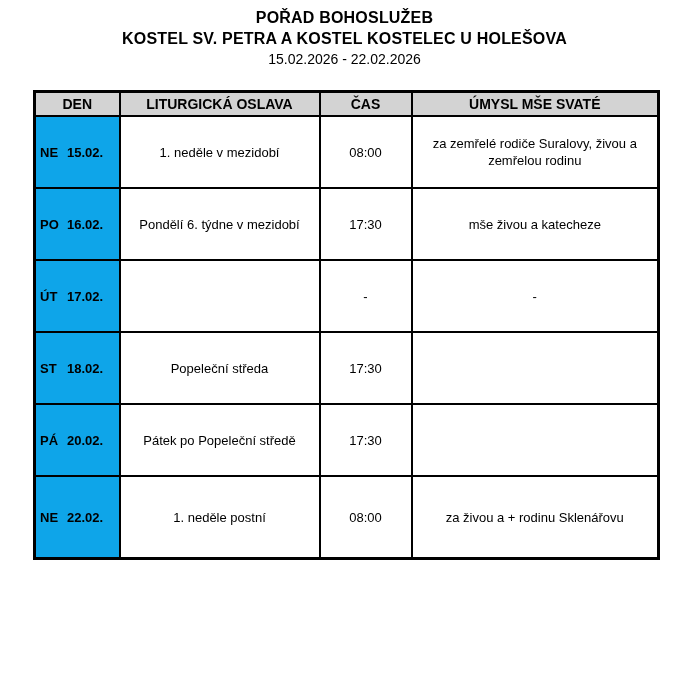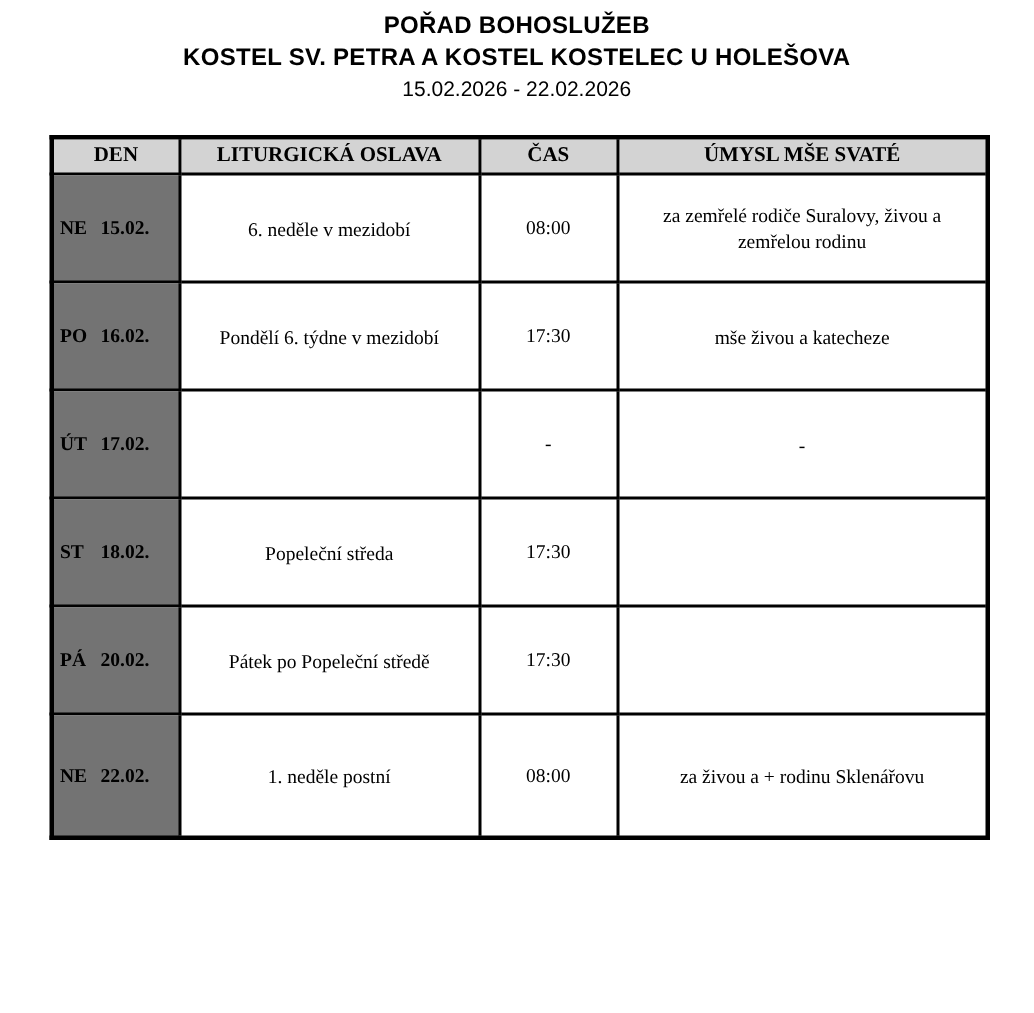--- a/index.html
+++ b/index.html
@@ -43,41 +43,40 @@
     table-layout: fixed;
     width: 624px;
     margin: 21px 0 0 33px;
     border: 3px solid #000000;
   }
   table.schedule th,
   table.schedule td {
     border: 2px solid #000000;
     vertical-align: middle;
     overflow: hidden;
-    font-family: Liberation Serif, serif;
   }
   table.schedule th {
     background: #d3d3d3;
     font-size: 14px;
     font-weight: bold;
     height: 20px;
     text-align: center;
     padding: 1px 2px;
   }
   table.schedule td {
     height: 66px;
     font-size: 13px;
     text-align: center;
     padding: 2px 4px;
   }
   table.schedule tr:last-child td {
     height: 76px;
   }
   td.day-cell {
-    background: #737373;
+    background: #0ea5e9;
     font-size: 14px;
     font-weight: bold;
     padding: 2px 4px 2px 5px;
   }
   .day-wrap {
     display: flex;
     align-items: center;
     justify-content: flex-start;
   }
   .day-abbr {
@@ -128,21 +127,21 @@
       </tr>
     </thead>
     <tbody>
       <tr>
         <td class="day-cell">
           <div class="day-wrap">
             <span class="day-abbr">NE</span>
             <span class="day-date">15.02.</span>
           </div>
         </td>
-        <td class="celebration-cell">6. neděle v mezidobí</td>
+        <td class="celebration-cell">1. neděle v mezidobí</td>
         <td class="time-cell">08:00</td>
         <td class="intention-cell">za zemřelé rodiče Suralovy, živou a zemřelou rodinu</td>
       </tr>
       <tr>
         <td class="day-cell">
           <div class="day-wrap">
             <span class="day-abbr">PO</span>
             <span class="day-date">16.02.</span>
           </div>
         </td>

